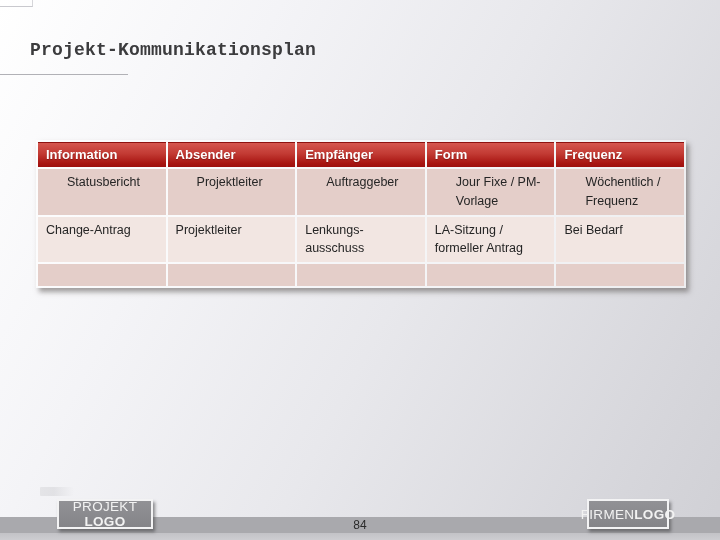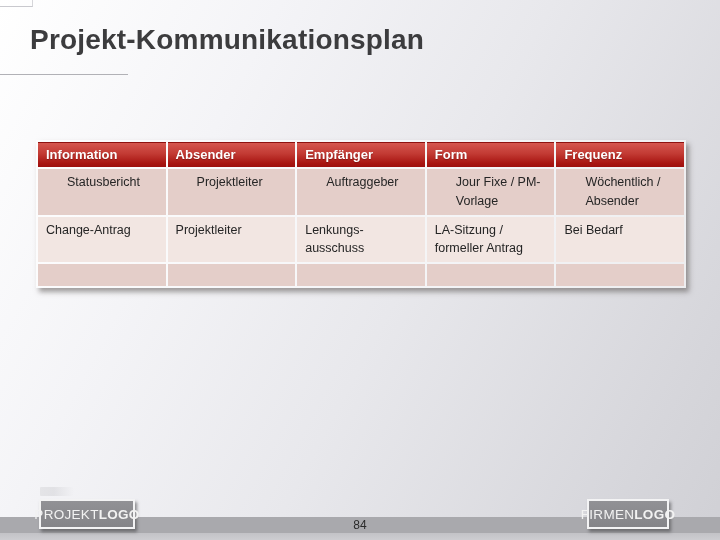--- a/index.html
+++ b/index.html
@@ -15,23 +15,24 @@
 
   
   .corner-tab {
     position: absolute; left: 0; top: 0;
     width: 33px; height: 7px;
     border-bottom: 1px solid #c9c9ce;
     border-right: 1px solid #d6d6da;
   }
 
   .title {
-    position: absolute; left: 30px; top: 24px;
-    font-size: 28px; font-weight: bold; color: #3c3c3e;
+    position: absolute; left: 30px; top: 40px;
+    font-size: 18px; font-weight: bold; color: #3c3c3e;
     letter-spacing: 0.2px;
+    font-family: Liberation Mono, monospace;
   }
   .title-underline {
     position: absolute; left: 0; top: 74px;
     width: 128px; height: 1px; background: #b1b1b6;
   }
 
   
   .table-wrap {
     position: absolute; left: 36px; top: 140px; width: 650px;
   }
@@ -97,21 +98,21 @@
     background: linear-gradient(to bottom, #919195, #848488);
     border: 2px solid #f3f3f4;
     box-shadow: 2px 3px 3px rgba(70, 70, 74, 0.6);
     color: #f2f2f2;
     font-size: 13.5px;
     letter-spacing: 0.3px;
     padding: 0 7px;
     white-space: nowrap;
   }
   .logo-badge .logo-suffix { font-weight: bold; }
-  .logo-left  { left: 39px;  width: 96px; }
+  .logo-left  { left: 57px;  width: 96px; flex-direction: column; }
   .logo-right { left: 587px; width: 82px; }
 </style>
 </head>
 <body>
 
 <div class="slide">
 
   <div class="corner-tab"></div>
 
   <h1 class="title">Projekt-Kommunikationsplan</h1>
@@ -136,21 +137,21 @@
         </tr>
       </thead>
       <tbody>
         <tr class="row-odd row-first">
           <td>Statusbericht</td>
           <td>Projektleiter</td>
           <td>Auftraggeber</td>
           <td>Jour Fixe / PM-
 Vorlage</td>
           <td>Wöchentlich /
-Absender</td>
+Frequenz</td>
         </tr>
         <tr class="row-even row-second">
           <td>Change-Antrag</td>
           <td>Projektleiter</td>
           <td>Lenkungs-
 ausschuss</td>
           <td>LA-Sitzung /
 formeller Antrag</td>
           <td>Bei Bedarf</td>
         </tr>

